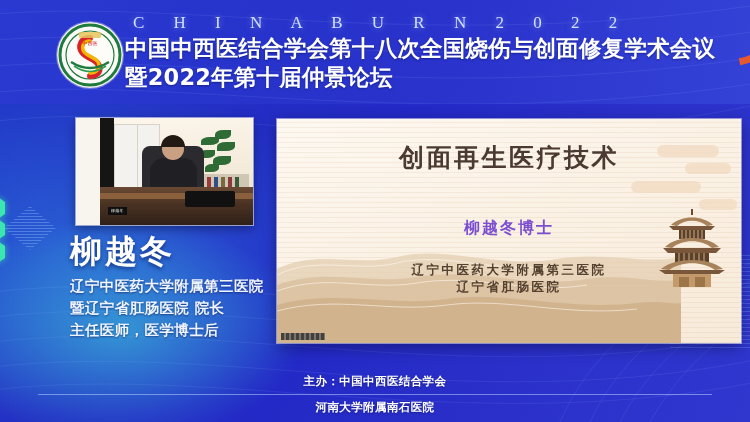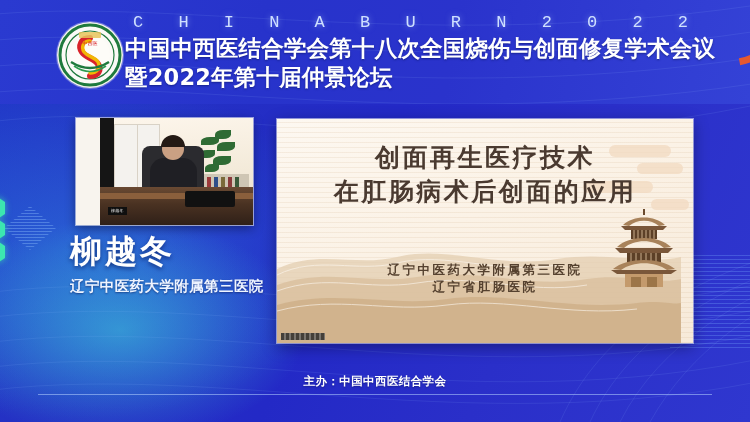--- a/index.html
+++ b/index.html
@@ -31,21 +31,21 @@
     background:radial-gradient(circle at 50% 45%, #fdfdfb 0%, #f4f3ee 60%, #e7e6df 100%);
     box-shadow:0 0 0 1px rgba(255,255,255,.35);
     overflow:hidden;
   }
   .logo svg{display:block;width:66px;height:66px;}
 
   .en-title{
     position:absolute;left:133px;top:13px;
     font-size:17px;letter-spacing:12.5px;font-weight:400;
     color:#cfe0ff;text-shadow:0 0 6px rgba(190,215,255,.5);
-    font-family:Liberation Mono, monospace;
+    font-family:Liberation Serif, serif;
     white-space:nowrap;
   }
   .cn-title1,.cn-title2{
     position:absolute;left:125px;white-space:nowrap;
     color:#ffffff;font-weight:700;
     font-family:"DejaVu Sans","Liberation Sans",sans-serif;
     text-shadow:0 1px 2px rgba(10,20,90,.55);
   }
   .cn-title1{top:33px;font-size:22.5px;letter-spacing:.2px;}
   .cn-title2{top:62px;font-size:22.5px;letter-spacing:.2px;}
@@ -128,21 +128,21 @@
     letter-spacing:.4px;white-space:nowrap;
     font-family:"DejaVu Sans","Liberation Sans",sans-serif;
     text-shadow:0 1px 2px rgba(5,15,80,.55);
   }
   .sp-l1{top:277px;}
   .sp-l2{top:299px;}
   .sp-l3{top:321px;}
 
   
   .slide{
-    position:absolute;left:277px;top:119px;width:416px;height:224px;
+    position:absolute;left:277px;top:119px;width:464px;height:224px;
     background:#fdf7ef;overflow:hidden;
     box-shadow:0 0 0 1px rgba(255,255,255,.5),0 4px 14px rgba(0,0,25,.4);
   }
   .slide-bg{position:absolute;inset:0;background:linear-gradient(160deg,#fdf8f1 0%,#fbf2e6 45%,#f7ead9 100%);}
   .slide-lines{position:absolute;inset:0;background:repeating-linear-gradient(0deg,rgba(205,170,130,.16) 0 1px,transparent 1px 5px);}
   .slide-mtn{position:absolute;left:0;bottom:0;width:100%;height:120px;}
   .cloud{position:absolute;border-radius:20px;background:#f2d9c0;opacity:.75;}
   .c1{right:22px;top:26px;width:62px;height:12px;}
   .c2{right:10px;top:44px;width:46px;height:11px;}
   .c3{right:40px;top:62px;width:70px;height:12px;}
@@ -287,20 +287,22 @@
     <div class="vid-person-head"></div>
     <div class="vid-person-hair"></div>
     <div class="vid-desk"></div>
     <div class="vid-desk2"></div>
     <div class="vid-monitor"></div>
     <div class="vid-tag">柳越冬</div>
   </div>
 
   <div class="sp-name">柳越冬</div>
   <div class="sp-line sp-l1">辽宁中医药大学附属第三医院</div>
+  <div class="sp-line sp-l2">暨辽宁省肛肠医院 院长</div>
+  <div class="sp-line sp-l3">主任医师，医学博士后</div>
 
   <div class="slide">
     <div class="slide-bg"></div>
     <div class="slide-lines"></div>
 
     <div class="cloud c1"></div>
     <div class="cloud c2"></div>
     <div class="cloud c3"></div>
     <div class="cloud c4"></div>
 
@@ -345,35 +347,36 @@
         <path d="M2 62 C16 50 50 50 64 62 L56 63 C44 54 22 54 10 63 Z" fill="#a8825a"></path>
         <path d="M0 63 L66 63 L60 67 L6 67 Z" fill="#7a573a"></path>
         <rect x="14" y="67" width="38" height="13" fill="#c49a6c"></rect>
         <rect x="20" y="70" width="10" height="10" fill="#9c7548"></rect>
         <rect x="36" y="70" width="10" height="10" fill="#9c7548"></rect>
       </svg>
     </div>
 
     <div class="slide-title">
       <div>创面再生医疗技术</div>
-      <div>在肛肠病术后创面的应用</div>
-    </div>
-
+    </div>
+
+    <div class="slide-author">柳越冬博士</div>
 
     <div class="slide-org">
       <div>辽宁中医药大学附属第三医院</div>
       <div>辽宁省肛肠医院</div>
     </div>
 
 
     <div class="slide-mark"></div>
   </div>
 
   <div class="footer">
     <div class="f-divider"></div>
     <div class="f-row f-row1">
       <span class="f-item">主办：中国中西医结合学会</span>
     </div>
     <div class="f-row f-row2">
+      <span class="f-item">河南大学附属南石医院</span>
     </div>
   </div>
 
 </div>
 
 </body></html>

